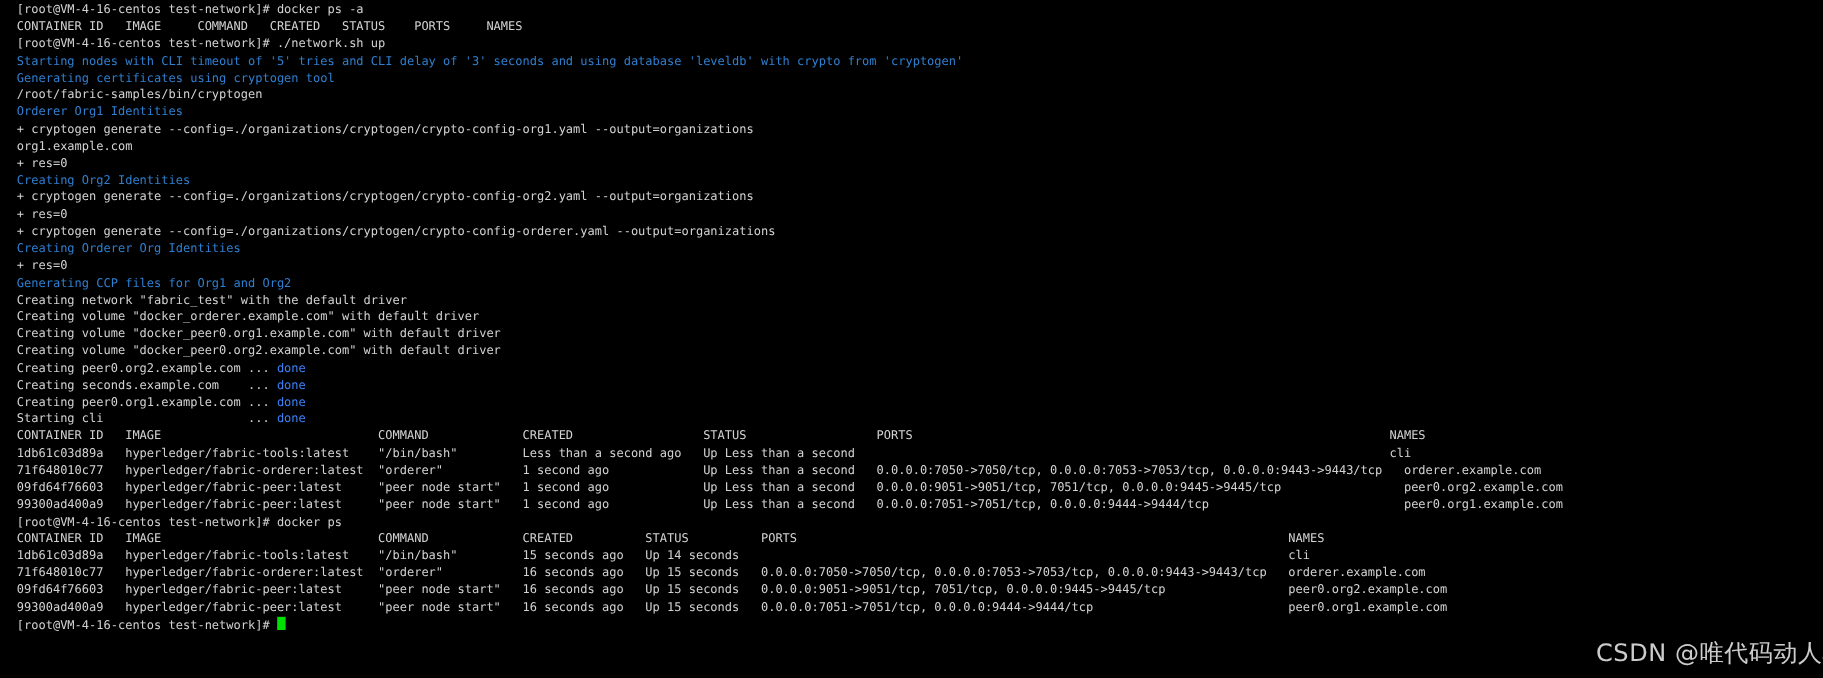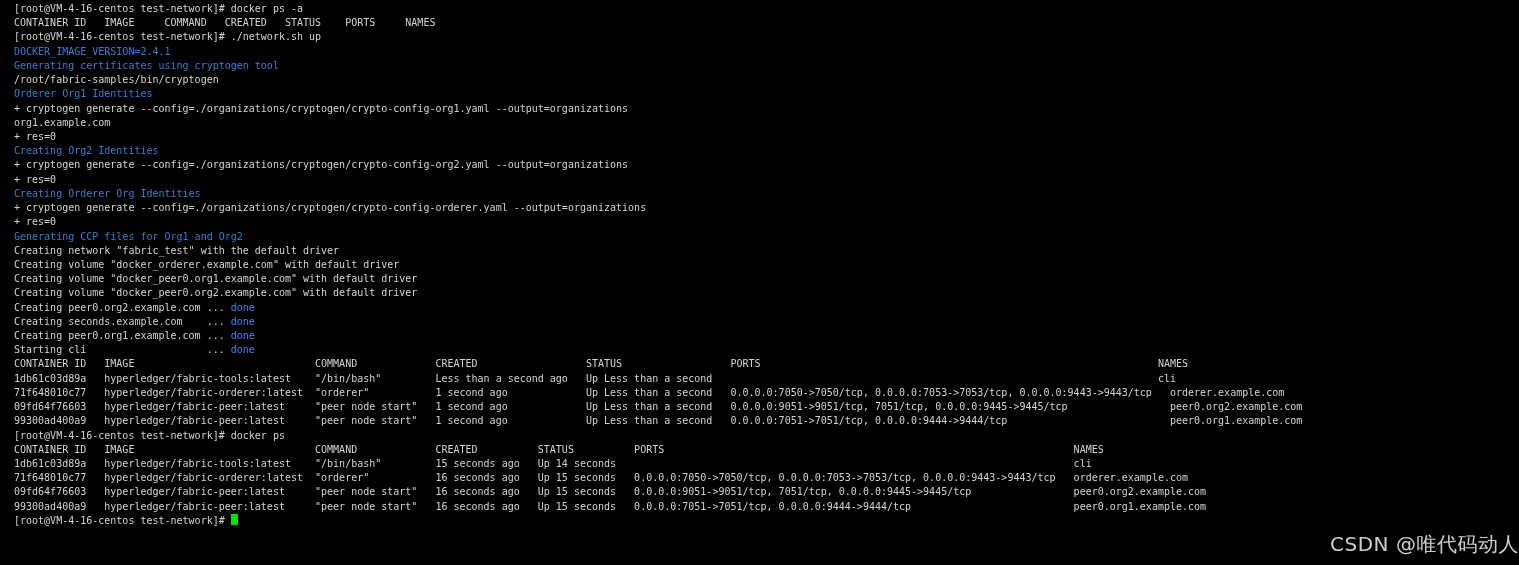--- a/index.html
+++ b/index.html
@@ -60,32 +60,32 @@
   }
 </style>
 </head>
 <body>
 
 <div id="terminal">
   <div id="terminal-output">
       <div class="line"><span class="white">[root@VM-4-16-centos test-network]# docker ps -a</span></div>
       <div class="line"><span class="white">CONTAINER ID   IMAGE     COMMAND   CREATED   STATUS    PORTS     NAMES</span></div>
       <div class="line"><span class="white">[root@VM-4-16-centos test-network]# ./network.sh up</span></div>
-      <div class="line"><span class="blue">DOCKER_IMAGE_VERSION=2.4.1</span></div>
+      <div class="line"><span class="blue">Starting nodes with CLI timeout of '5' tries and CLI delay of '3' seconds and using database 'leveldb' with crypto from 'cryptogen'</span></div>
       <div class="line"><span class="blue">Generating certificates using cryptogen tool</span></div>
       <div class="line"><span class="white">/root/fabric-samples/bin/cryptogen</span></div>
       <div class="line"><span class="blue">Orderer Org1 Identities</span></div>
       <div class="line"><span class="white">+ cryptogen generate --config=./organizations/cryptogen/crypto-config-org1.yaml --output=organizations</span></div>
       <div class="line"><span class="white">org1.example.com</span></div>
       <div class="line"><span class="white">+ res=0</span></div>
       <div class="line"><span class="blue">Creating Org2 Identities</span></div>
       <div class="line"><span class="white">+ cryptogen generate --config=./organizations/cryptogen/crypto-config-org2.yaml --output=organizations</span></div>
       <div class="line"><span class="white">+ res=0</span></div>
+      <div class="line"><span class="white">+ cryptogen generate --config=./organizations/cryptogen/crypto-config-orderer.yaml --output=organizations</span></div>
       <div class="line"><span class="blue">Creating Orderer Org Identities</span></div>
-      <div class="line"><span class="white">+ cryptogen generate --config=./organizations/cryptogen/crypto-config-orderer.yaml --output=organizations</span></div>
       <div class="line"><span class="white">+ res=0</span></div>
       <div class="line"><span class="blue">Generating CCP files for Org1 and Org2</span></div>
       <div class="line"><span class="white">Creating network "fabric_test" with the default driver</span></div>
       <div class="line"><span class="white">Creating volume "docker_orderer.example.com" with default driver</span></div>
       <div class="line"><span class="white">Creating volume "docker_peer0.org1.example.com" with default driver</span></div>
       <div class="line"><span class="white">Creating volume "docker_peer0.org2.example.com" with default driver</span></div>
       <div class="line"><span class="white">Creating peer0.org2.example.com ... </span><span class="green">done</span></div>
       <div class="line"><span class="white">Creating seconds.example.com    ... </span><span class="green">done</span></div>
       <div class="line"><span class="white">Creating peer0.org1.example.com ... </span><span class="green">done</span></div>
       <div class="line"><span class="white">Starting cli                    ... </span><span class="green">done</span></div>

